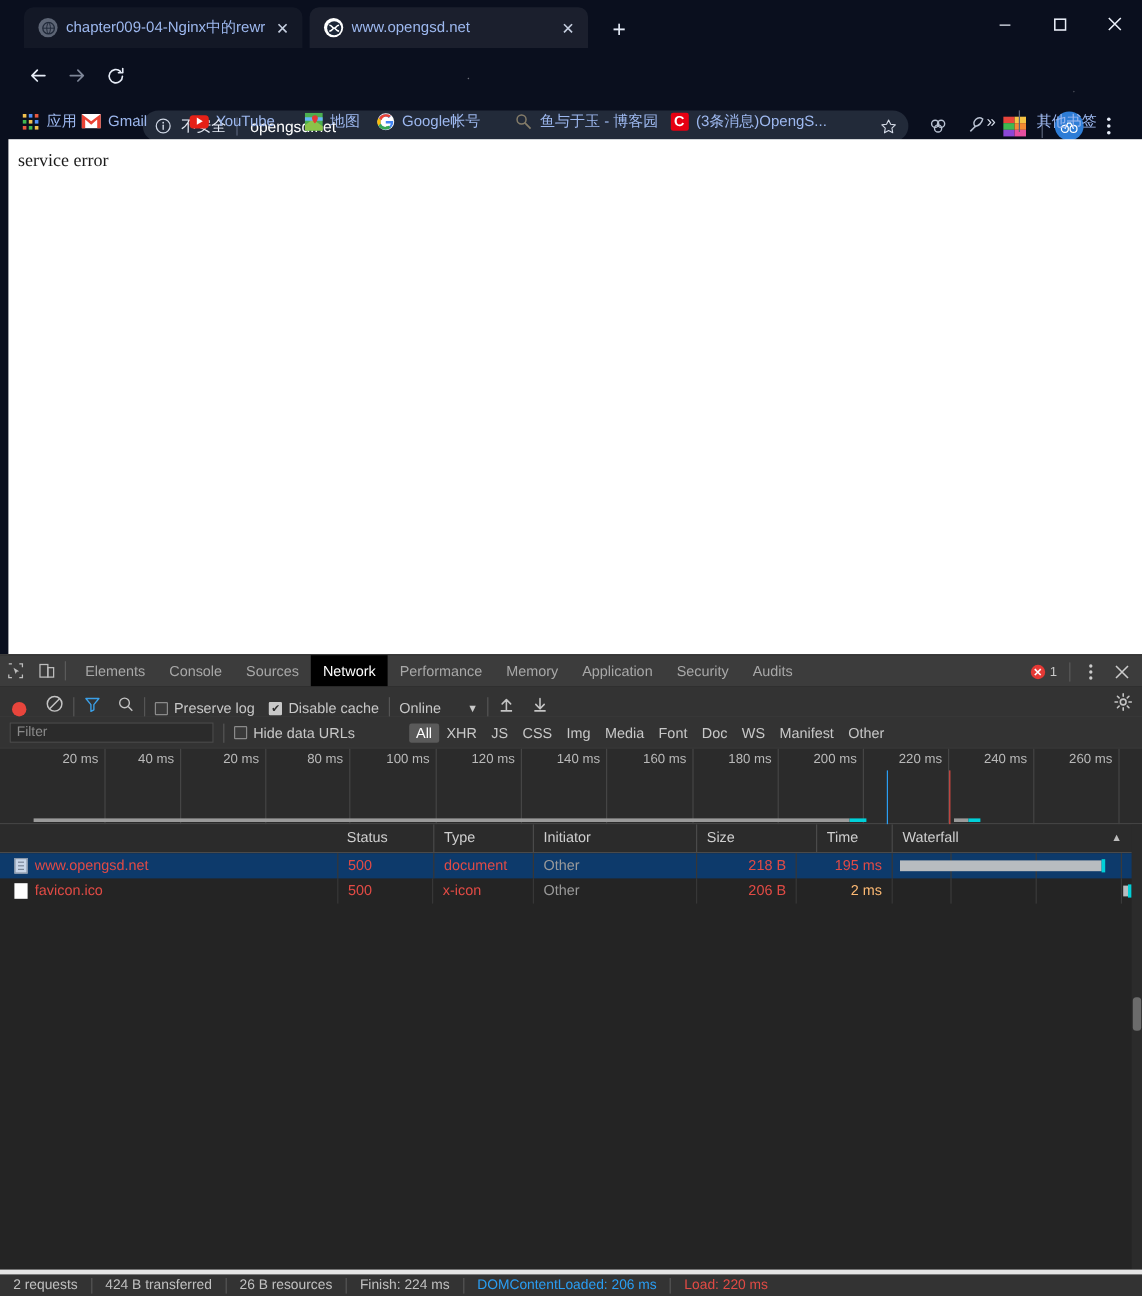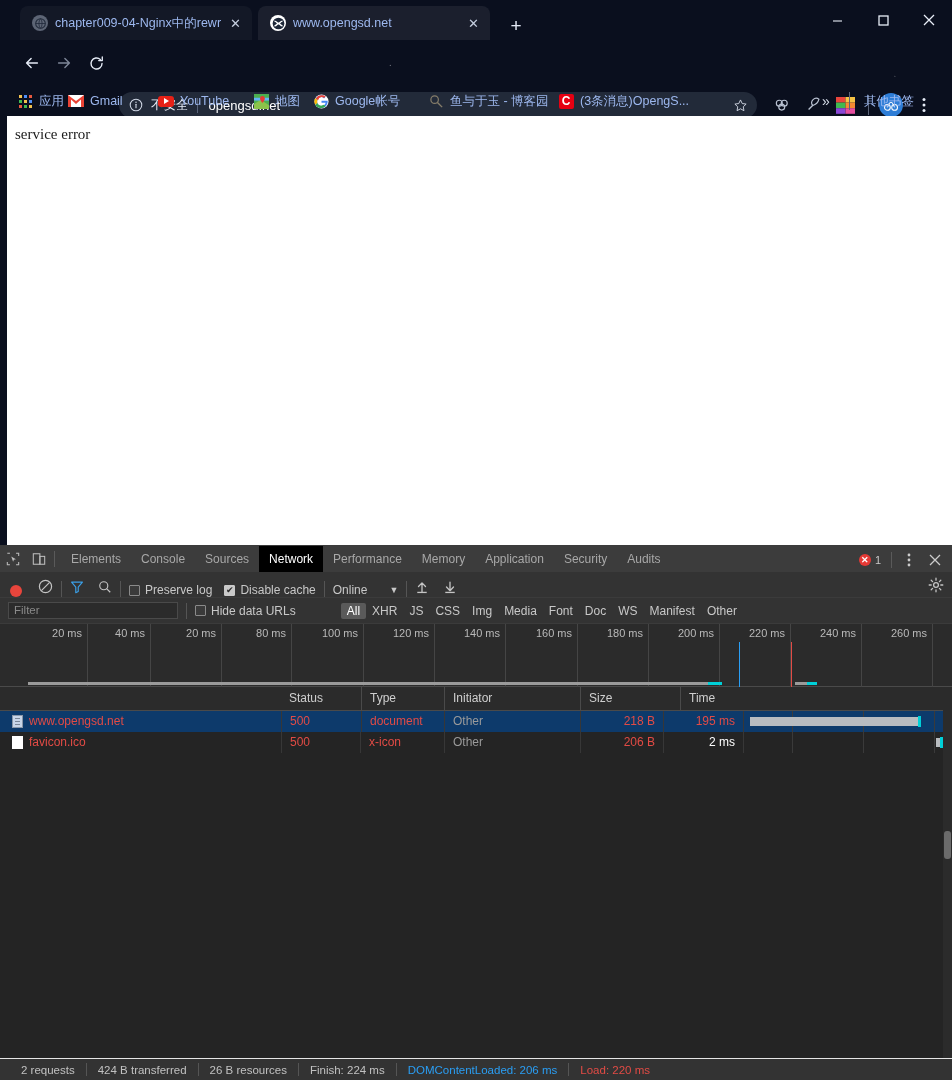--- a/index.html
+++ b/index.html
@@ -194,22 +194,22 @@
   .docicon::after { content:""; position:absolute; left:2px; top:2px; right:2px; height:1px;
                     background:#7b8798; box-shadow:0 3px 0 #7b8798, 0 6px 0 #7b8798; }
   .icoicon { width:11px; height:13px; background:#ffffff; flex:0 0 11px; }
   .wcell { position:absolute; top:0; height:21px; border-left:1px solid #373737; }
   .wgrid { position:absolute; top:0; height:100%; border-left:1px solid #3a3a3a; }
   .wbar { position:absolute; top:6px; height:9px; }
   .wtail { position:absolute; top:5px; width:3px; height:11px; background:#00d0d8; }
 
   
   #statusbar { position:absolute; left:0; bottom:0; width:952px; height:22px;
-               background:#333333; border-top:1px solid #e5e5e5;
-               display:flex; align-items:center; padding-left:10px; }
+               background:#333333; border-top:4px solid #e5e5e5;
+               display:flex; align-items:center; padding-left:0; }
   .sb { color:#c1c1c1; font-size:11.5px; padding:0 11px; }
   .sbsep { width:1px; height:13px; background:#555; }
   .sb.blue { color:#2a9ef4; } .sb.red { color:#e24b45; }
 
   
   #dtscroll { position:absolute; right:0; top:142px; width:9px; height:371px; background:#2b2b2b; }
   #dtthumb { position:absolute; right:1px; top:144px; width:7px; height:28px; background:#6b6b6b; border-radius:3px; }
 </style>
 </head>
 <body>
@@ -588,20 +588,24 @@
     <div class="ovbar" style="left:795px;width:12px;background:#9a9a9a;"></div>
     <div class="ovbar" style="left:807px;width:10px;background:#00d0d8;"></div>
   </div>
 
   <div id="netheader">
     <div class="hcell" id="h1" style="left: 281px; width: 80px;">Status</div>
     <div class="hcell" id="h2" style="left: 361px; width: 83px;">Type</div>
     <div class="hcell" id="h3" style="left: 444px; width: 136px;">Initiator</div>
     <div class="hcell" id="h4" style="left: 580px; width: 83px;">Size</div>
     <div class="hcell" id="h5" style="left: 680px; width: 80px;">Time</div>
+    <div class="hcell" id="h6" style="left: 743px; width: 200px;">
+      <span>Waterfall</span>
+      <span id="sortarrow">▲</span>
+    </div>
   </div>
 
   <div id="rows">
 
     <div class="nrow sel" style="top:0">
       <div class="cell name" style="left:0;width:281px;color:#e24b45;">
         <span class="docicon"></span>
         <span>www.opengsd.net</span>
       </div>
       <div class="cell" style="left:281px;width:80px;color:#e24b45;">500</div>
@@ -620,21 +624,21 @@
 
     <div class="nrow" style="top:21px">
       <div class="cell name" style="left:0;width:281px;color:#e24b45;">
         <span class="icoicon"></span>
         <span>favicon.ico</span>
       </div>
       <div class="cell" style="left:281px;width:80px;color:#e24b45;">500</div>
       <div class="cell" style="left:360px;width:83px;color:#e24b45;">x-icon</div>
       <div class="cell" style="left:444px;width:136px;color:#9a9a9a;">Other</div>
       <div class="cell right" style="left:580px;width:83px;color:#e24b45;">206 B</div>
-      <div class="cell right" style="left:663px;width:80px;color:#ffffff;">2 ms</div>
+      <div class="cell right" style="left:663px;width:80px;color:#fdba74;">2 ms</div>
       <div class="wcell" style="left:743px;width:200px;">
         <div class="wgrid" style="left:48px"></div>
           <div class="wgrid" style="left:119px"></div>
           <div class="wgrid" style="left:190px"></div>
         <div class="wbar" style="left:192px;width:4px;background:#b8bcc0;"></div>
         <div class="wtail" style="left:196px;"></div>
       </div>
     </div>
 
   </div>

